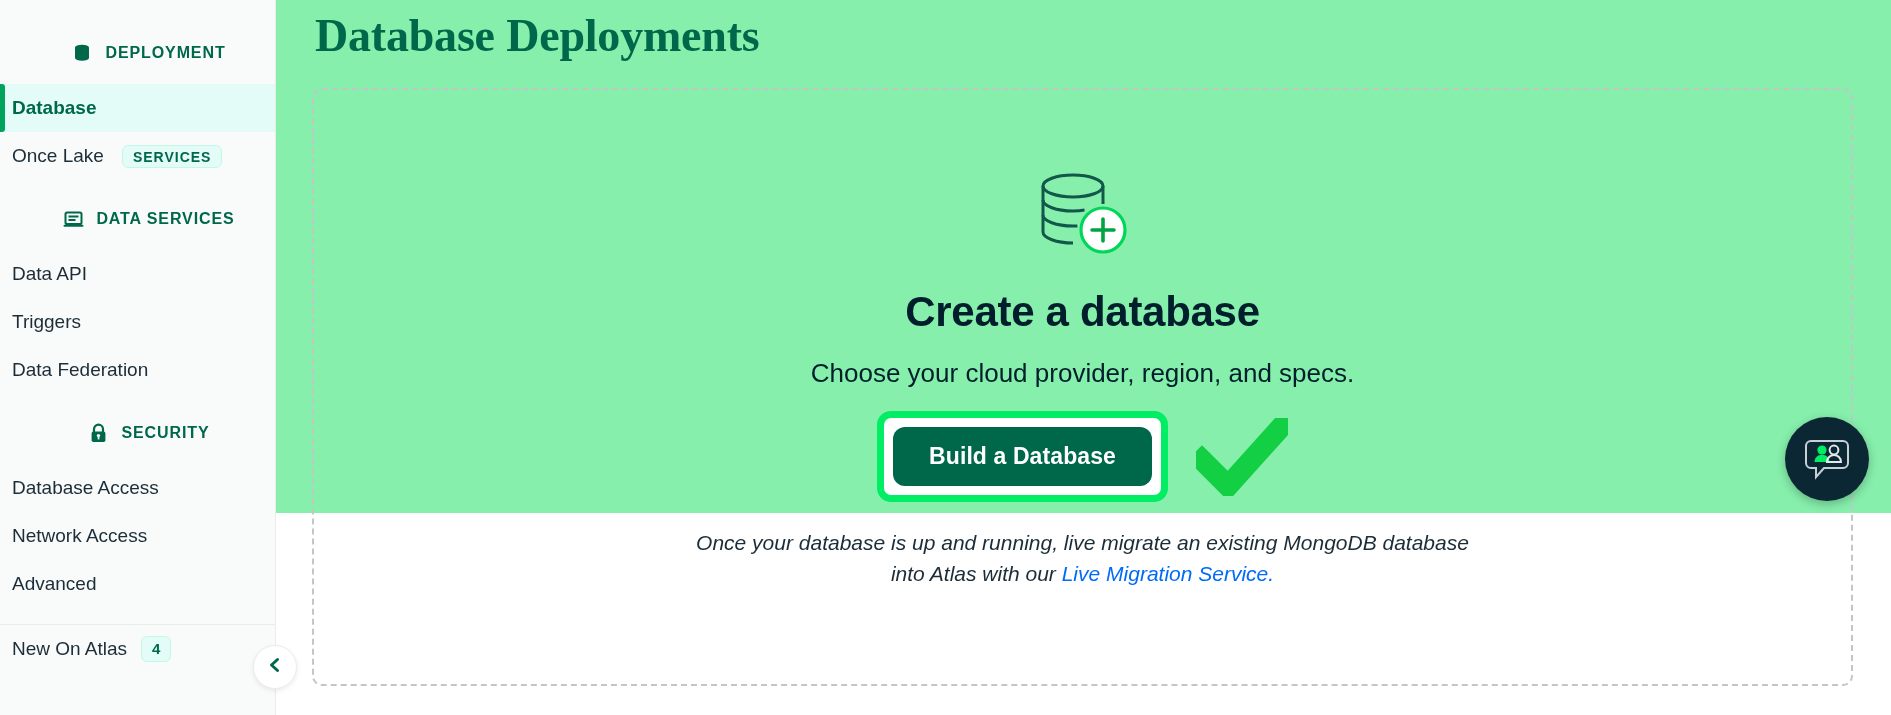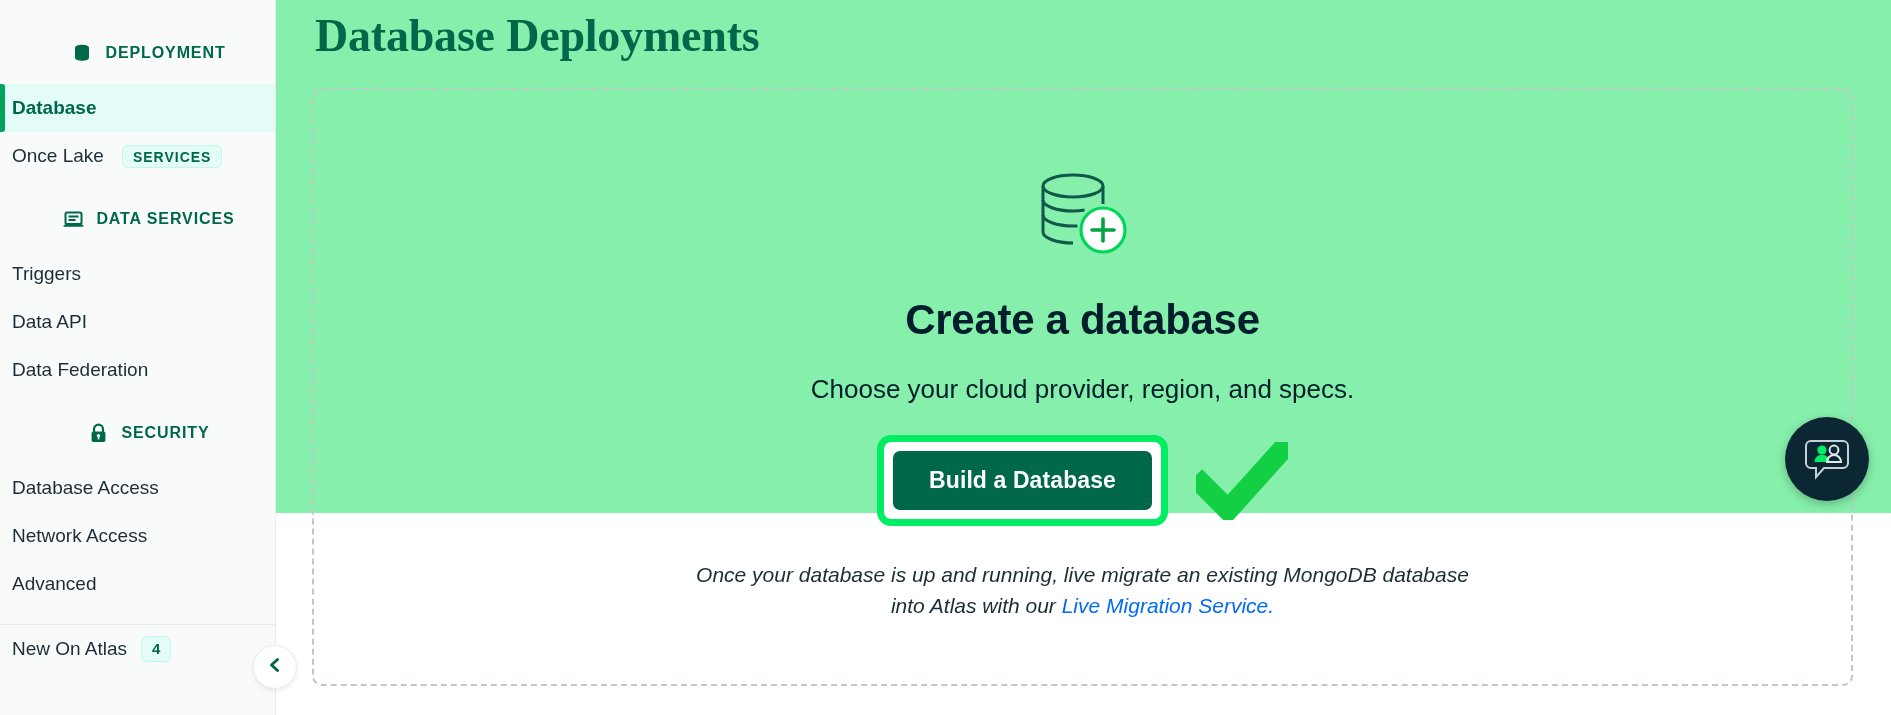--- a/index.html
+++ b/index.html
@@ -124,21 +124,20 @@
   }
   .empty-card {
     margin-top: 25px;
     height: 598px;
     border: 2px dashed #C1C7C6;
     border-radius: 10px;
     display: flex;
     flex-direction: column;
     align-items: center;
     padding-top: 80px;
-    gap: 8px;
   }
   .db-icon { width: 96px; height: 86px; }
   .card-title {
     font-size: 42px;
     color: #001E2B;
     margin-top: 32px;
     letter-spacing: -0.3px;
   }
   .card-sub {
     font-size: 26px;
@@ -158,21 +157,21 @@
     border-radius: 14px;
     padding: 9px;
     background: #ffffff;
   }
   .build-btn {
     background: #00684A;
     color: #ffffff;
     font-size: 23px;
     font-weight: bold;
     border: none;
-    border-radius: 7px;
+    border-radius: 12px;
     padding: 16px 36px;
     cursor: pointer;
     font-family: "Liberation Sans", sans-serif;
     letter-spacing: 0.1px;
   }
   .check-mark { margin-left: 28px; width: 92px; height: 78px; }
 
   .card-footer {
     margin-top: 26px;
     font-size: 21px;
@@ -236,24 +235,24 @@
           <rect x="2.5" y="3.5" width="16" height="11.5" rx="1.6" fill="none" stroke="#00684A" stroke-width="2"></rect>
           <rect x="5.5" y="6.5" width="10" height="2" fill="#00684A"></rect>
           <rect x="5.5" y="10" width="7" height="2" fill="#00684A"></rect>
           <rect x="0.5" y="15.8" width="20" height="2" rx="1" fill="#00684A"></rect>
         </svg>
       </span>
       <span class="sec-label">DATA SERVICES</span>
     </div>
     <div class="gap-sm"></div>
     <div class="nav-item">
+      <span>Data API</span>
+    </div>
+    <div class="nav-item">
       <span>Triggers</span>
-    </div>
-    <div class="nav-item">
-      <span>Data API</span>
     </div>
     <div class="nav-item">
       <span>Data Federation</span>
     </div>
 
     <div class="gap-md"></div>
 
     <div class="nav-section-head">
       <span class="nav-icon">
         <svg width="19" height="20" viewBox="0 0 19 20">

